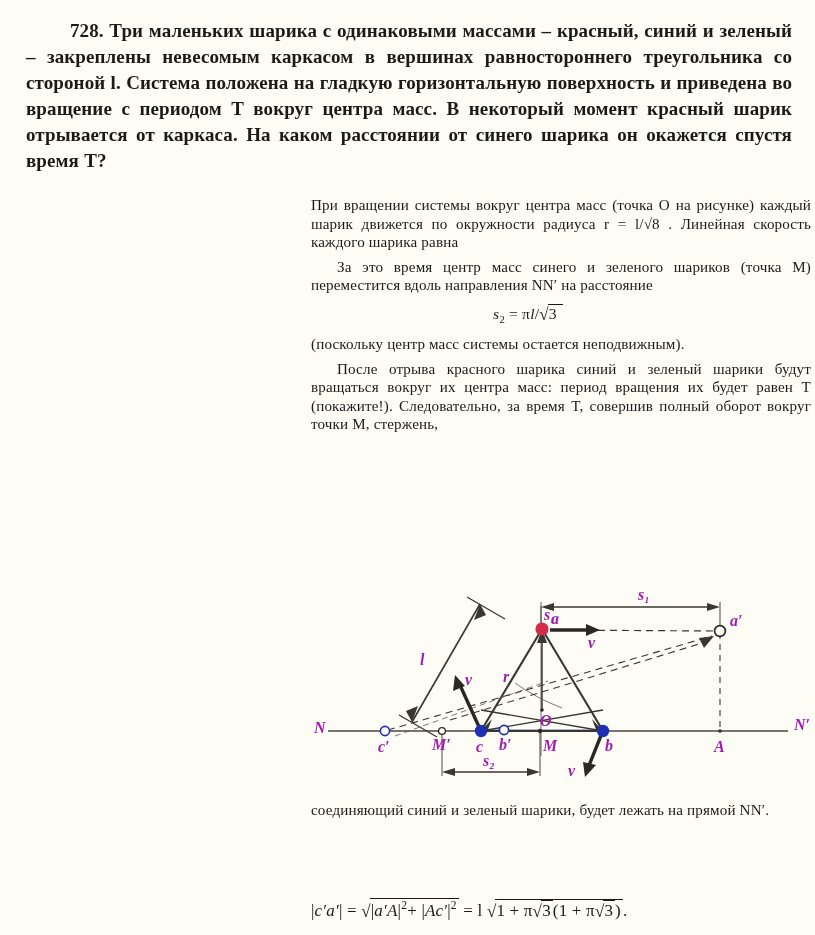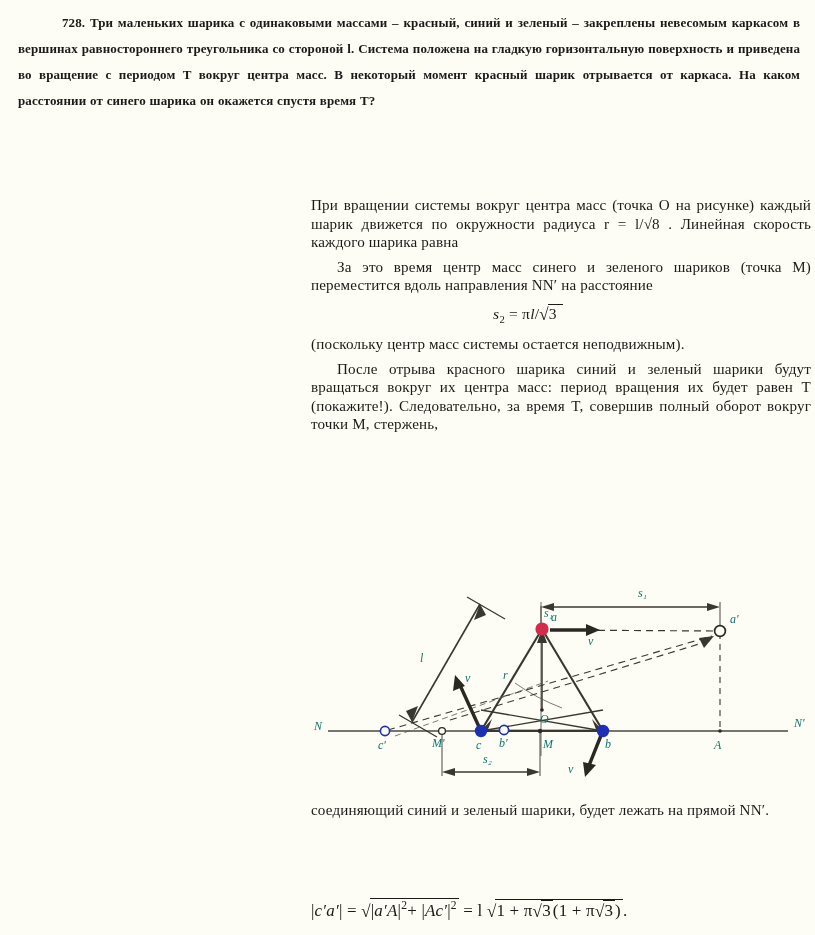--- a/index.html
+++ b/index.html
@@ -15,22 +15,22 @@
     overflow: hidden;
   }
 
   
   #problem {
     position: absolute;
     left: 14px; top: 6px;
     width: 790px;
   }
   #problem p {
-    margin: 4px;
-    font-size: 13px;
+    margin: 12px;
+    font-size: 19px;
     line-height: 26px;
     text-align: justify;
     text-indent: 44px;
     font-weight: 600;
     letter-spacing: 0.1px;
     word-spacing: 0.4px;
   }
   #problem .num { font-weight: 700; }
   .it { font-style: italic; }
 
@@ -74,23 +74,23 @@
     position: absolute;
     left: 300px; top: 588px;
     width: 515px; height: 200px;
   }
   #figure svg { display: block; }
 
   .lbl {
     position: absolute;
     font-family: "Liberation Serif", "DejaVu Serif", serif;
     font-style: italic;
-    font-weight: 400;
-    font-size: 12px;
-    color: #0f766e;
+    font-weight: 700;
+    font-size: 16px;
+    color: #a21caf;
     white-space: nowrap;
   }
 
   
   #bottom {
     position: absolute;
     left: 311px; top: 789px;
     width: 500px;
     margin-top: 12px;
   }

